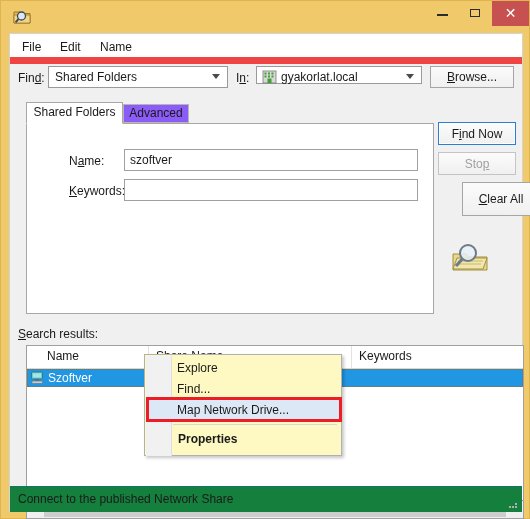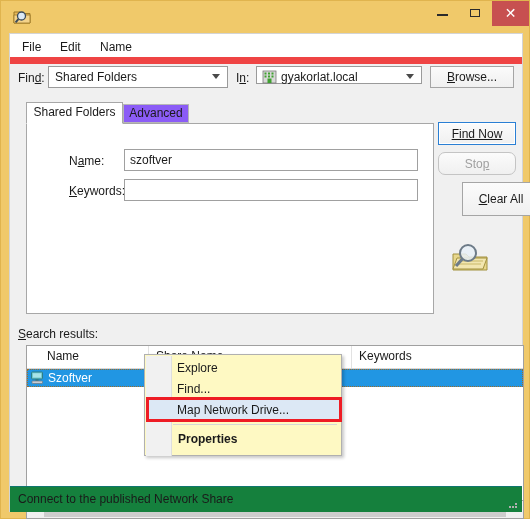--- a/index.html
+++ b/index.html
@@ -136,23 +136,22 @@
     border: 1px solid #a5a5a5;
     box-sizing: border-box;
     font-family: "Liberation Sans", sans-serif;
     font-size: 12px; color: #1a1a1a;
     text-align: center;
     cursor: default;
   }
   .btn.default {
     border: 1px solid #2a7fd4;
     box-shadow: inset 0 0 0 1px #ffffff;
-    text-decoration: underline;
-  }
-  .btn.disabled { color: #a0a0a0; border-color: #c4c4c4; border-radius: 7px; }
+  }
+  .btn.disabled { color: #a0a0a0; border-color: #c4c4c4; }
 
   
   .tabstrip { position: absolute; left: 16px; top: 68px; }
   .tab {
     position: absolute; top: 0;
     height: 21px;
     box-sizing: border-box;
     font-size: 12px; color: #1a1a1a;
     text-align: center;
     line-height: 19px;

